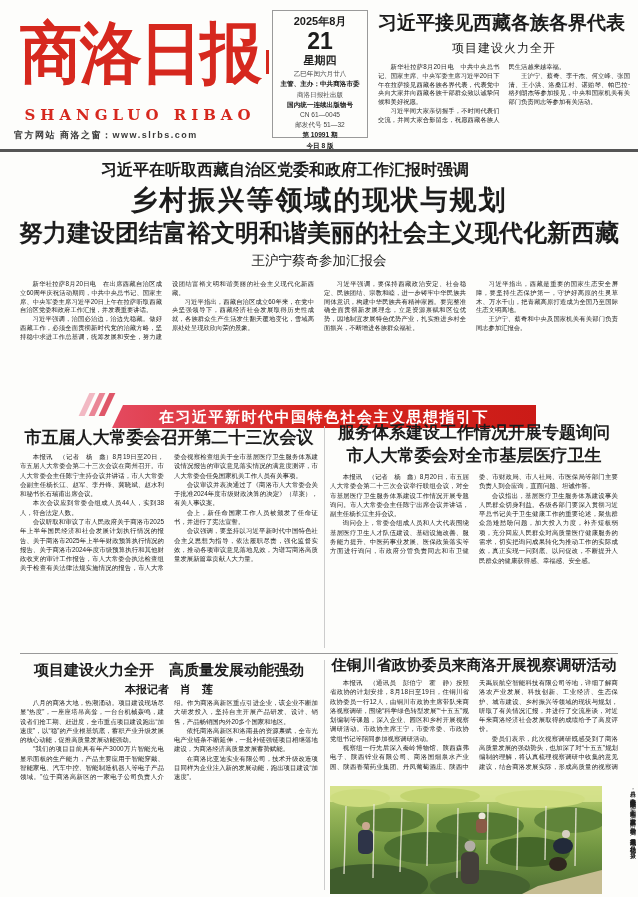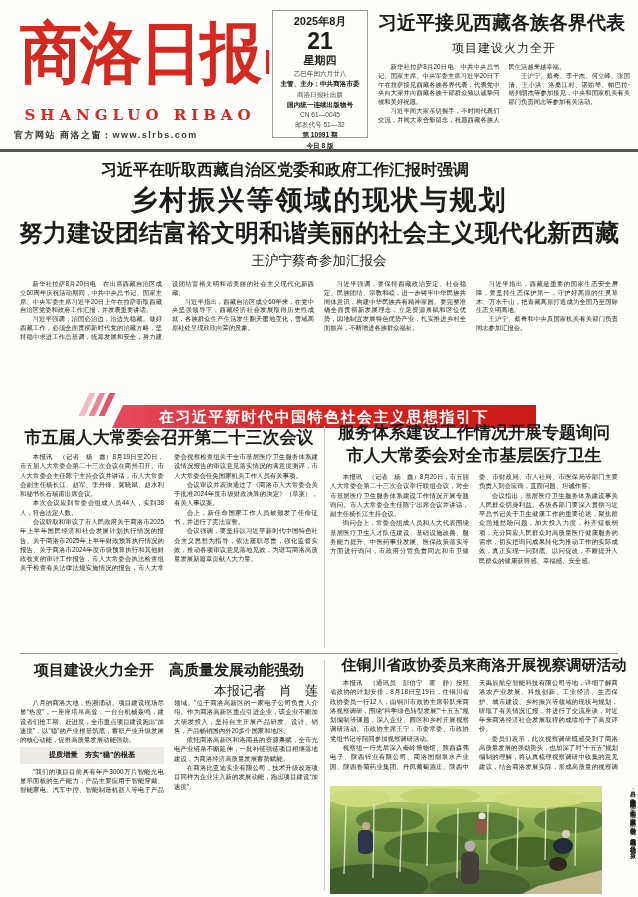--- a/index.html
+++ b/index.html
@@ -77,31 +77,31 @@
   .hdB { position:absolute; left:330px; top:422px; width:288px; text-align:center; font-size:17px; font-weight:bold; line-height:1.35; }
   .bodyB {
     position:absolute; left:330px; top:472px; width:288px; height:176px; overflow:hidden;
     column-count:2; column-gap:10px; font-size:6.4px; line-height:1.45; text-align:justify; color:#222;
   }
   .vrule1 { position:absolute; left:324px; top:426px; width:1px; height:222px; background:#ccc; }
   .divider2 { position:absolute; left:20px; top:653px; width:598px; height:1px; background:#999; }
   .vrule2 { position:absolute; left:324px; top:660px; width:1px; height:230px; background:#ccc; }
   
   .hdC { position:absolute; left:20px; top:661px; width:298px; text-align:center; font-size:15px; font-weight:bold; }
-  .bylineC { position:absolute; left:20px; top:682px; width:298px; text-align:right; font-size:13px; }
+  .bylineC { position:absolute; left:20px; top:682px; width:298px; text-align:center; font-size:11px;font-weight:bold; }
   .bodyC {
     position:absolute; left:20px; top:698px; width:298px; height:196px; overflow:hidden;
     column-count:2; column-gap:10px; font-size:6.4px; line-height:1.45; text-align:justify; color:#222;
   }
   .sub-head {
     text-indent:0; text-align:center; font-weight:bold;
     background:#eceae4; padding:3px 2px; margin:3px 0; font-size:7.2px;
   }
   
-  .hdD { position:absolute; left:330px; top:656px; width:288px; text-align:center; font-size:15px; font-weight:bold;margin-left:10px; }
+  .hdD { position:absolute; left:330px; top:656px; width:288px; text-align:center; font-size:15px; font-weight:bold; }
   .bodyD {
     position:absolute; left:330px; top:678px; width:288px; height:102px; overflow:hidden;
     column-count:2; column-gap:10px; font-size:6.4px; line-height:1.45; text-align:justify; color:#222;
   }
   
   .photo { position:absolute; left:330px; top:786px; width:272px; height:108px; overflow:hidden; background:#6f9440; }
   .photo svg { display:block; }
   .photo-caption {
     position:absolute; left:604px; top:786px; width:32px; height:108px; overflow:hidden;
     writing-mode:vertical-rl; font-size:6px; line-height:1.2; letter-spacing:0.3px;
@@ -185,21 +185,20 @@
       <p class="para">会议指出，基层医疗卫生服务体系建设事关人民群众切身利益。各级各部门要深入贯彻习近平总书记关于卫生健康工作的重要论述，聚焦群众急难愁盼问题，加大投入力度，补齐短板弱项，充分回应人民群众对高质量医疗健康服务的需求，切实把询问成果转化为推动工作的实际成效，真正实现一问到底、以问促改，不断提升人民群众的健康获得感、幸福感、安全感。</p>
     </div>
 
   <div class="divider2"></div>
   <div class="vrule2"></div>
 
   <div class="hdC">项目建设火力全开　高质量发展动能强劲</div>
   <div class="bylineC">本报记者　肖　莲</div>
   <div class="bodyC">
       <p class="para">八月的商洛大地，热潮涌动。项目建设现场尽显“热度”，一座座塔吊高耸，一台台机械轰鸣，建设者们抢工期、赶进度，全市重点项目建设跑出“加速度”，以“稳”的产业根基筑底，蓄积产业升级发展的核心动能，促推高质量发展动能强劲。</p>
-      <p class="para sub-head">提质增量　夯实“稳”的根基</p>
       <p class="para">“我们的项目目前具有年产3000万片智能光电显示面板的生产能力，产品主要应用于智能穿戴、智能家电、汽车中控、智能制造机器人等电子产品领域。”位于商洛高新区的一家电子公司负责人介绍。作为商洛高新区重点引进企业，该企业不断加大研发投入，坚持自主开展产品研发、设计、销售，产品畅销国内外20多个国家和地区。</p>
       <p class="para">依托商洛高新区和洛南县的资源禀赋，全市光电产业链条不断延伸，一批补链强链项目相继落地建设，为商洛经济高质量发展蓄势赋能。</p>
       <p class="para">在商洛比亚迪实业有限公司，技术升级改造项目同样为企业注入新的发展动能，跑出项目建设“加速度”。</p>
     </div>
 
   <div class="hdD">住铜川省政协委员来商洛开展视察调研活动</div>
   <div class="bodyD">
       <p class="para">本报讯　（通讯员　彭伯宁　霍　静）按照省政协的计划安排，8月18日至19日，住铜川省政协委员一行12人，由铜川市政协主席带队来商洛视察调研，围绕“科学绿色转型发展”“十五五”规划编制等课题，深入企业、园区和乡村开展视察调研活动。市政协主席王宁，市委常委、市政协党组书记等陪同参加视察调研活动。</p>
       <p class="para">视察组一行先后深入秦岭博物馆、陕西森弗电子、陕西锌业有限公司、商洛国烟泉水产业园、陕西香菊药业集团、丹凤葡萄酒庄、陕西中天禹辰航空智能科技有限公司等地，详细了解商洛农产业发展、科技创新、工业经济、生态保护、城市建设、乡村振兴等领域的现状与规划，听取了有关情况汇报，并进行了交流座谈，对近年来商洛经济社会发展取得的成绩给予了高度评价。</p>
       <p class="para">委员们表示，此次视察调研既感受到了商洛高质量发展的强劲势头，也加深了对“十五五”规划编制的理解，将认真梳理视察调研中收集的意见建议，结合商洛发展实际，形成高质量的视察调研报告，为陕西省“十五五”规划编制贡献智慧与力量，助力商洛实现更高水平、更可持续的发展。</p>

